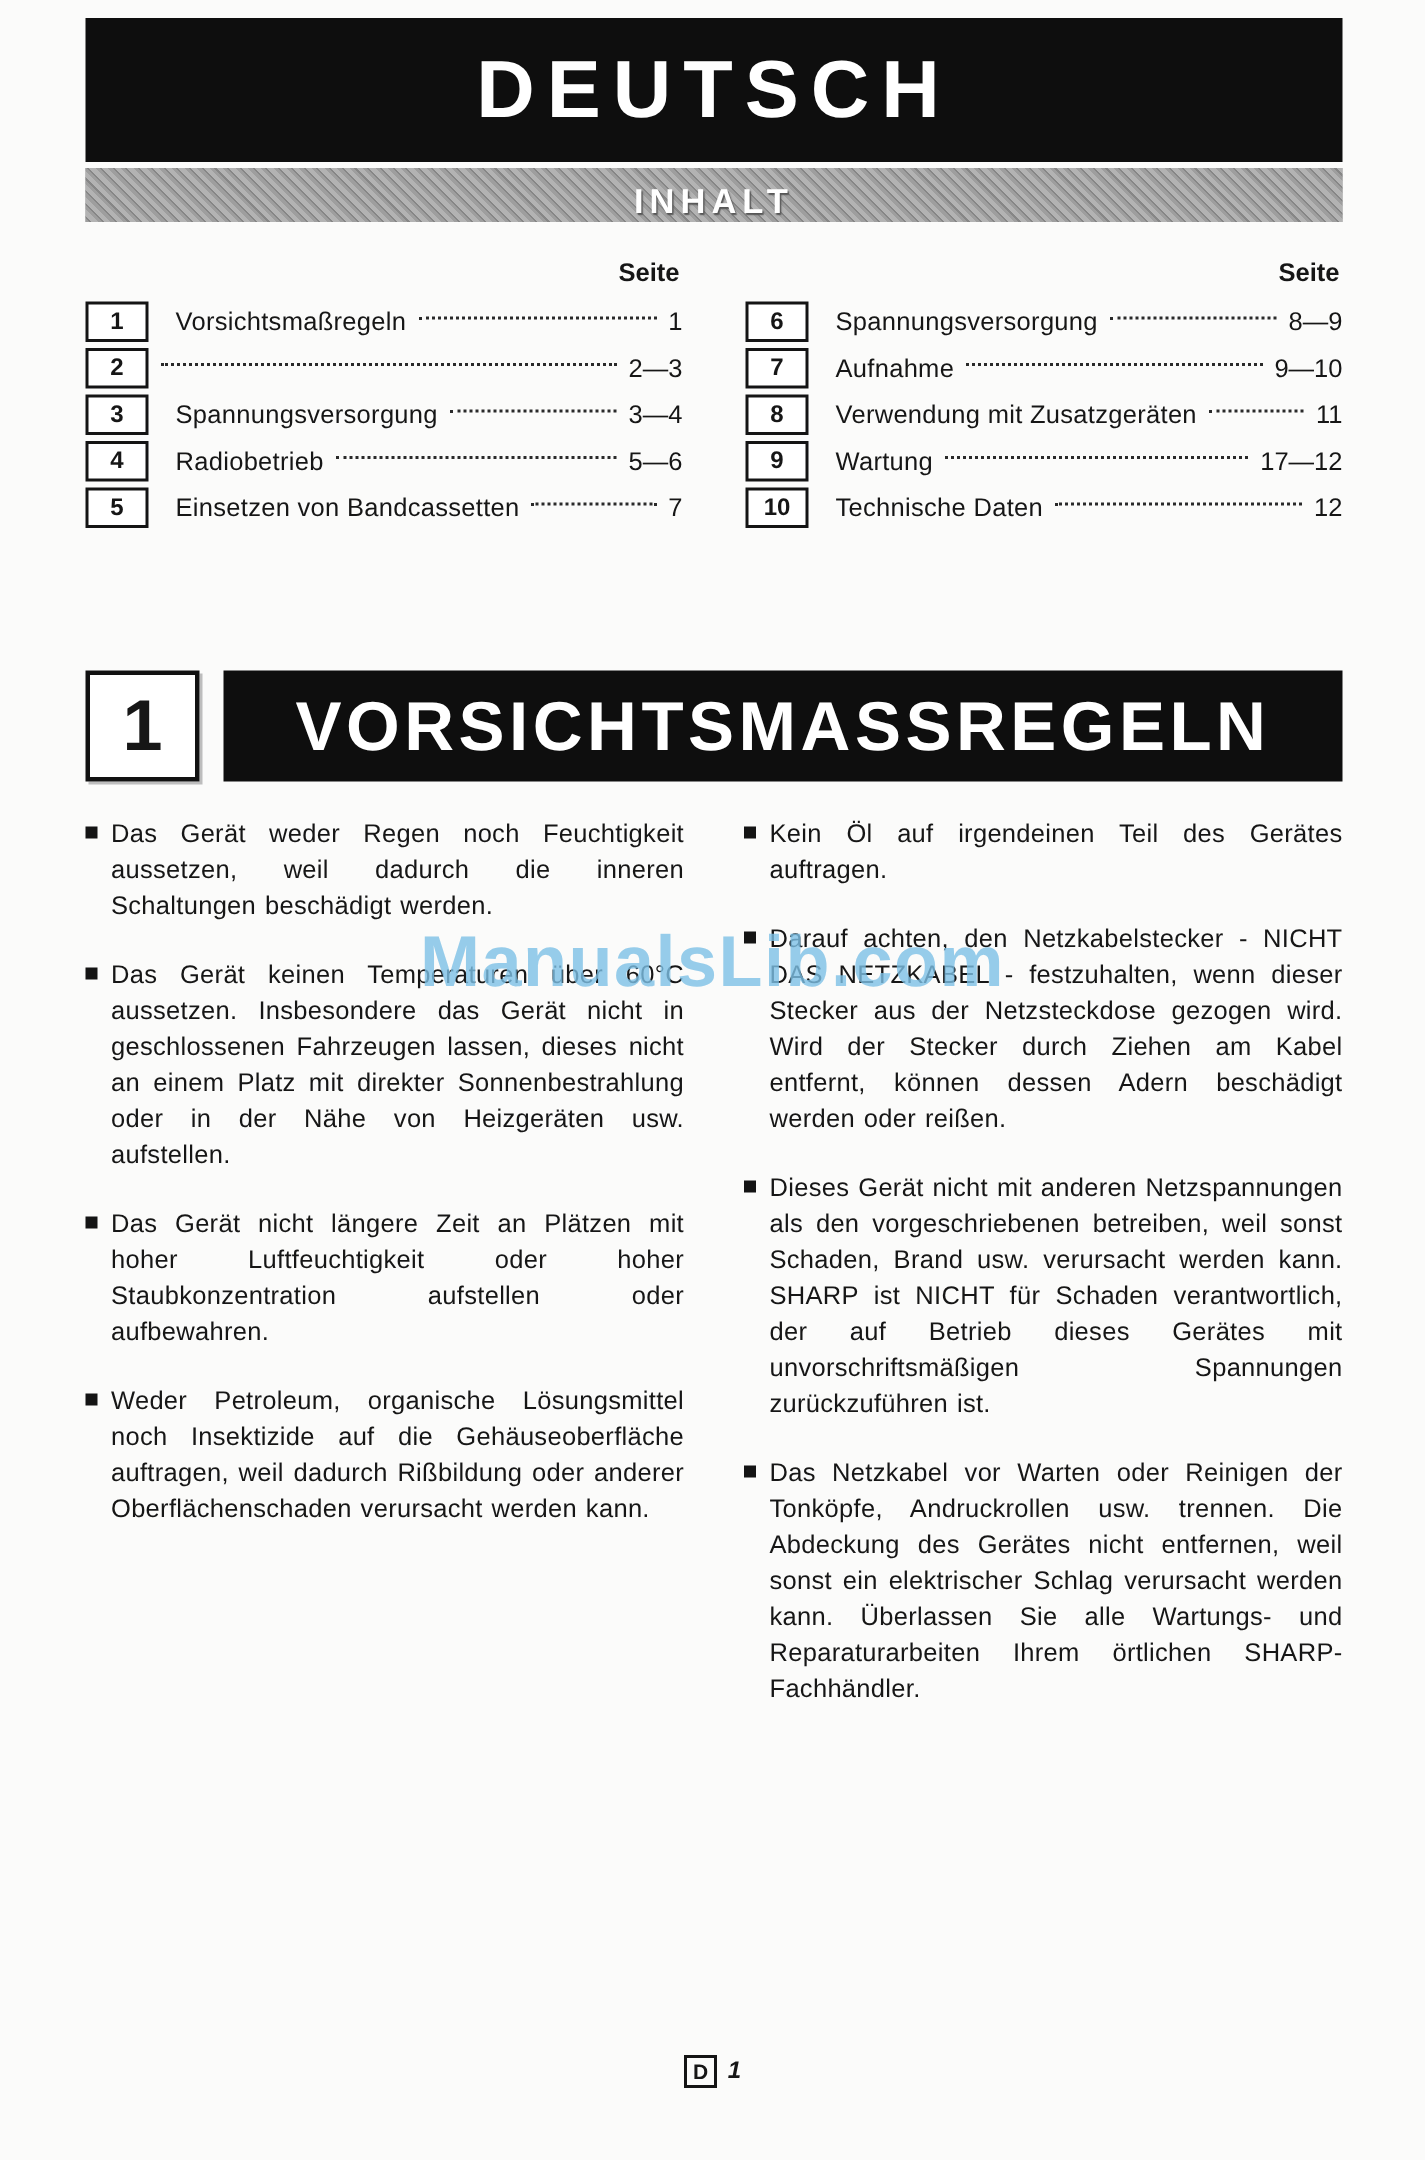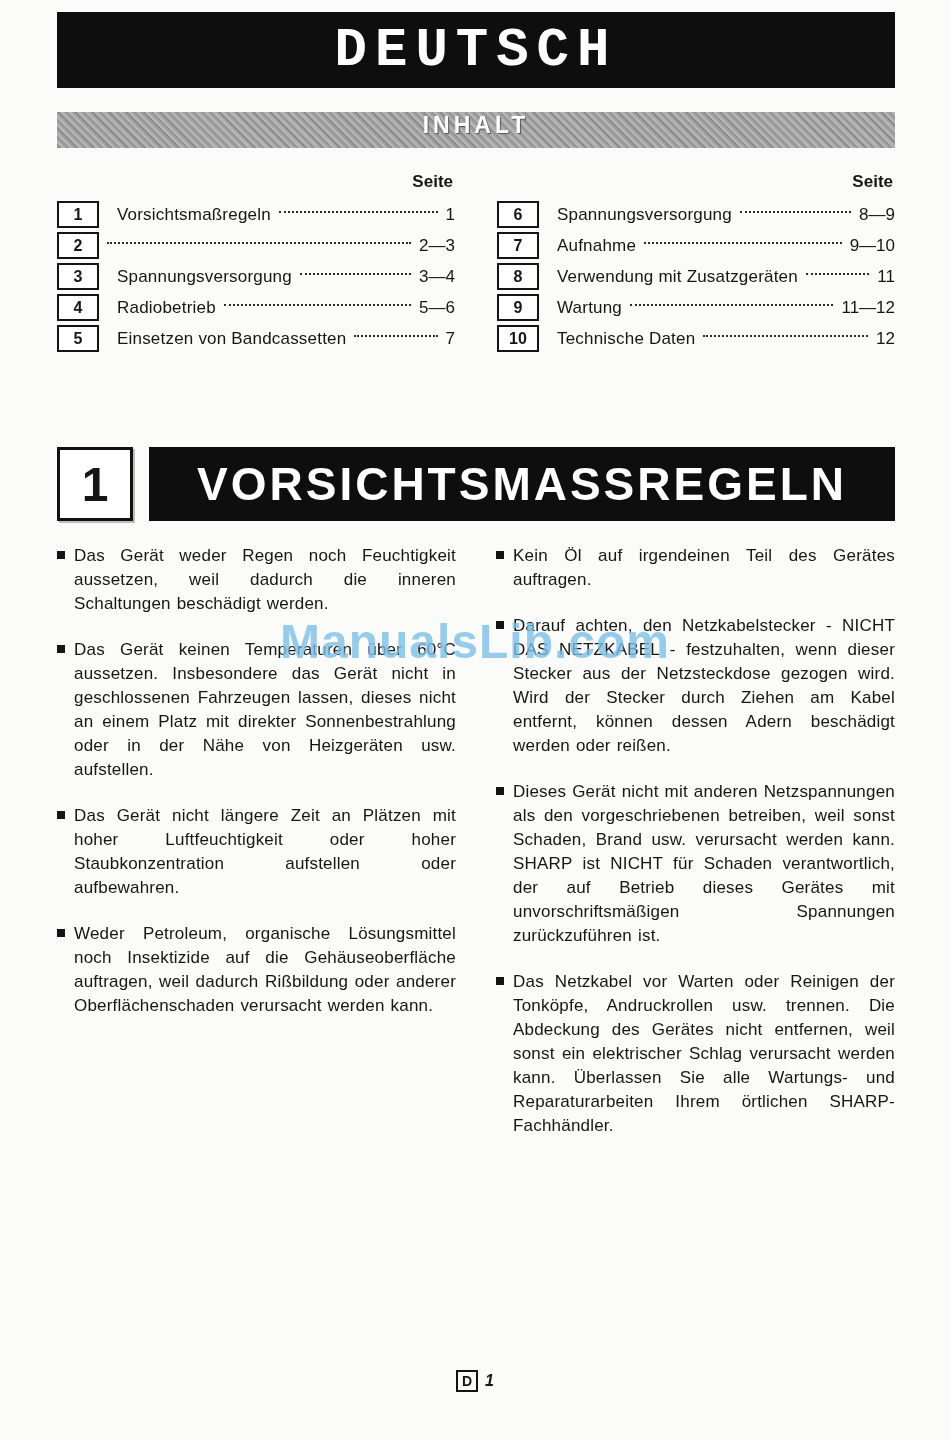--- a/index.html
+++ b/index.html
@@ -7,33 +7,33 @@
     position:relative;
     width:950px;height:1440px;
     margin:0 auto;
     background:#fbfbfa;
     font-family:"Liberation Sans", sans-serif;
     color:#161616;
     overflow:hidden;
   }
   
   .lang-banner{
-    position:absolute;left:57px;top:12px;width:838px;height:76px;
+    position:absolute;left:57px;top:12px;width:838px;height:96px;
     background:#0e0e0e;color:#fff;
     display:flex;align-items:center;justify-content:center;
-    font-family:Liberation Mono, monospace;
+    font-family:Liberation Sans, sans-serif;
     font-weight:bold;font-size:54px;letter-spacing:8px;
   }
   
   .inhalt-bar{
     position:absolute;left:57px;top:112px;width:838px;height:36px;
     background:
       repeating-linear-gradient(45deg,#9e9e9e 0 2px,#868686 2px 3px,#b3b3b3 3px 6px),
       #9a9a9a;
-    display:flex;align-items:flex-start;justify-content:center;
+    display:flex;align-items:flex-end;justify-content:center;
   }
   .inhalt-bar .title{
     color:#fff;font-weight:bold;font-size:23px;letter-spacing:4px;
     text-shadow:1px 1px 1px #555;
   }
   
   .toc{
     position:absolute;left:57px;top:172px;width:838px;
     display:flex;gap:42px;
   }
@@ -180,21 +180,21 @@
       <div class="toc-row">
         <span class="num-box">8</span>
         <span class="toc-label">Verwendung mit Zusatzgeräten</span>
         <span class="toc-dots"></span>
         <span class="toc-page">11</span>
       </div>
       <div class="toc-row">
         <span class="num-box">9</span>
         <span class="toc-label">Wartung</span>
         <span class="toc-dots"></span>
-        <span class="toc-page">11—12</span>
+        <span class="toc-page">17—12</span>
       </div>
       <div class="toc-row">
         <span class="num-box">10</span>
         <span class="toc-label">Technische Daten</span>
         <span class="toc-dots"></span>
         <span class="toc-page">12</span>
       </div>
     </div>
   </div>
 

